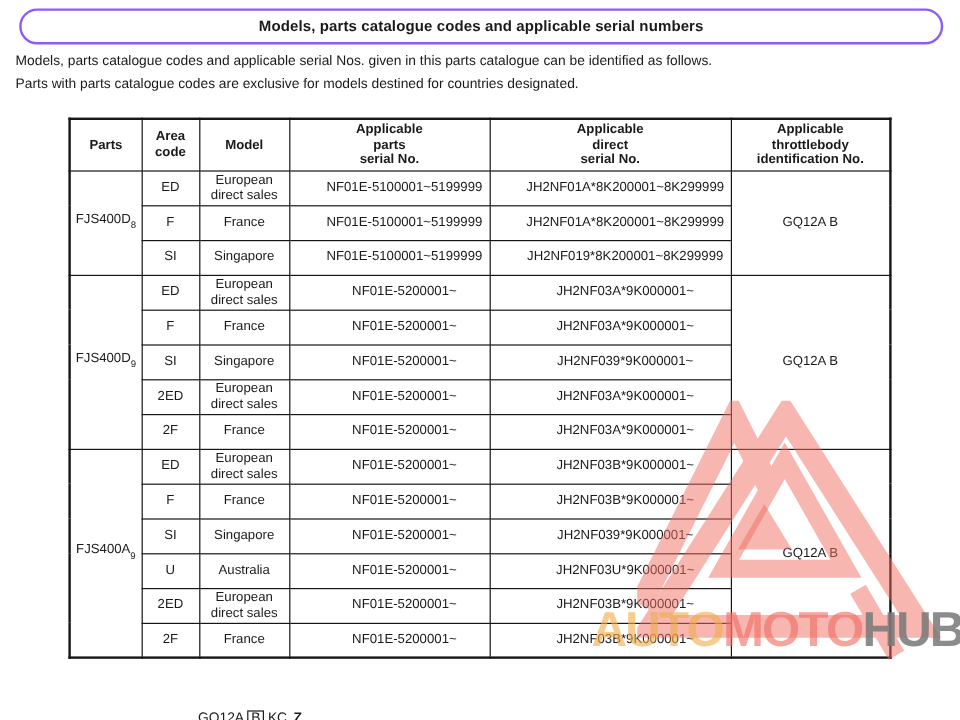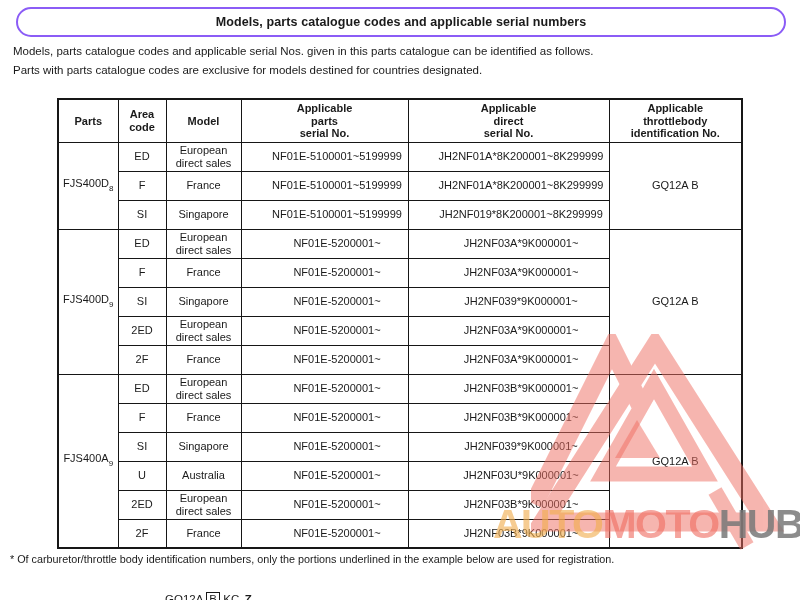--- a/index.html
+++ b/index.html
@@ -225,21 +225,20 @@
           <tr>
             <td class="area-code-cell">2F</td>
             <td class="type-cell">France</td>
             <td class="engine-cell">NF01E-5200001~</td>
             <td class="frame-cell">JH2NF03B*9K000001~</td>
           </tr>
         </tbody>
     </table>
   </div>
 
-  <div class="footnote">* Of carburetor/throttle body identification numbers, only the portions underlined in the example below are used for registration.</div>
 
   <div class="example">
     <span class="underlined"><span>GQ12A</span><span class="boxed">B</span></span>
     <span>KC</span>
     <span class="slanted">7</span>
   </div>
 
   <div class="watermark">
     <svg class="wm-logo" width="262" height="216" viewBox="0 0 262 216">
       <g opacity="0.5" stroke="#ef6e62" fill="none" stroke-width="19" stroke-linejoin="miter">

